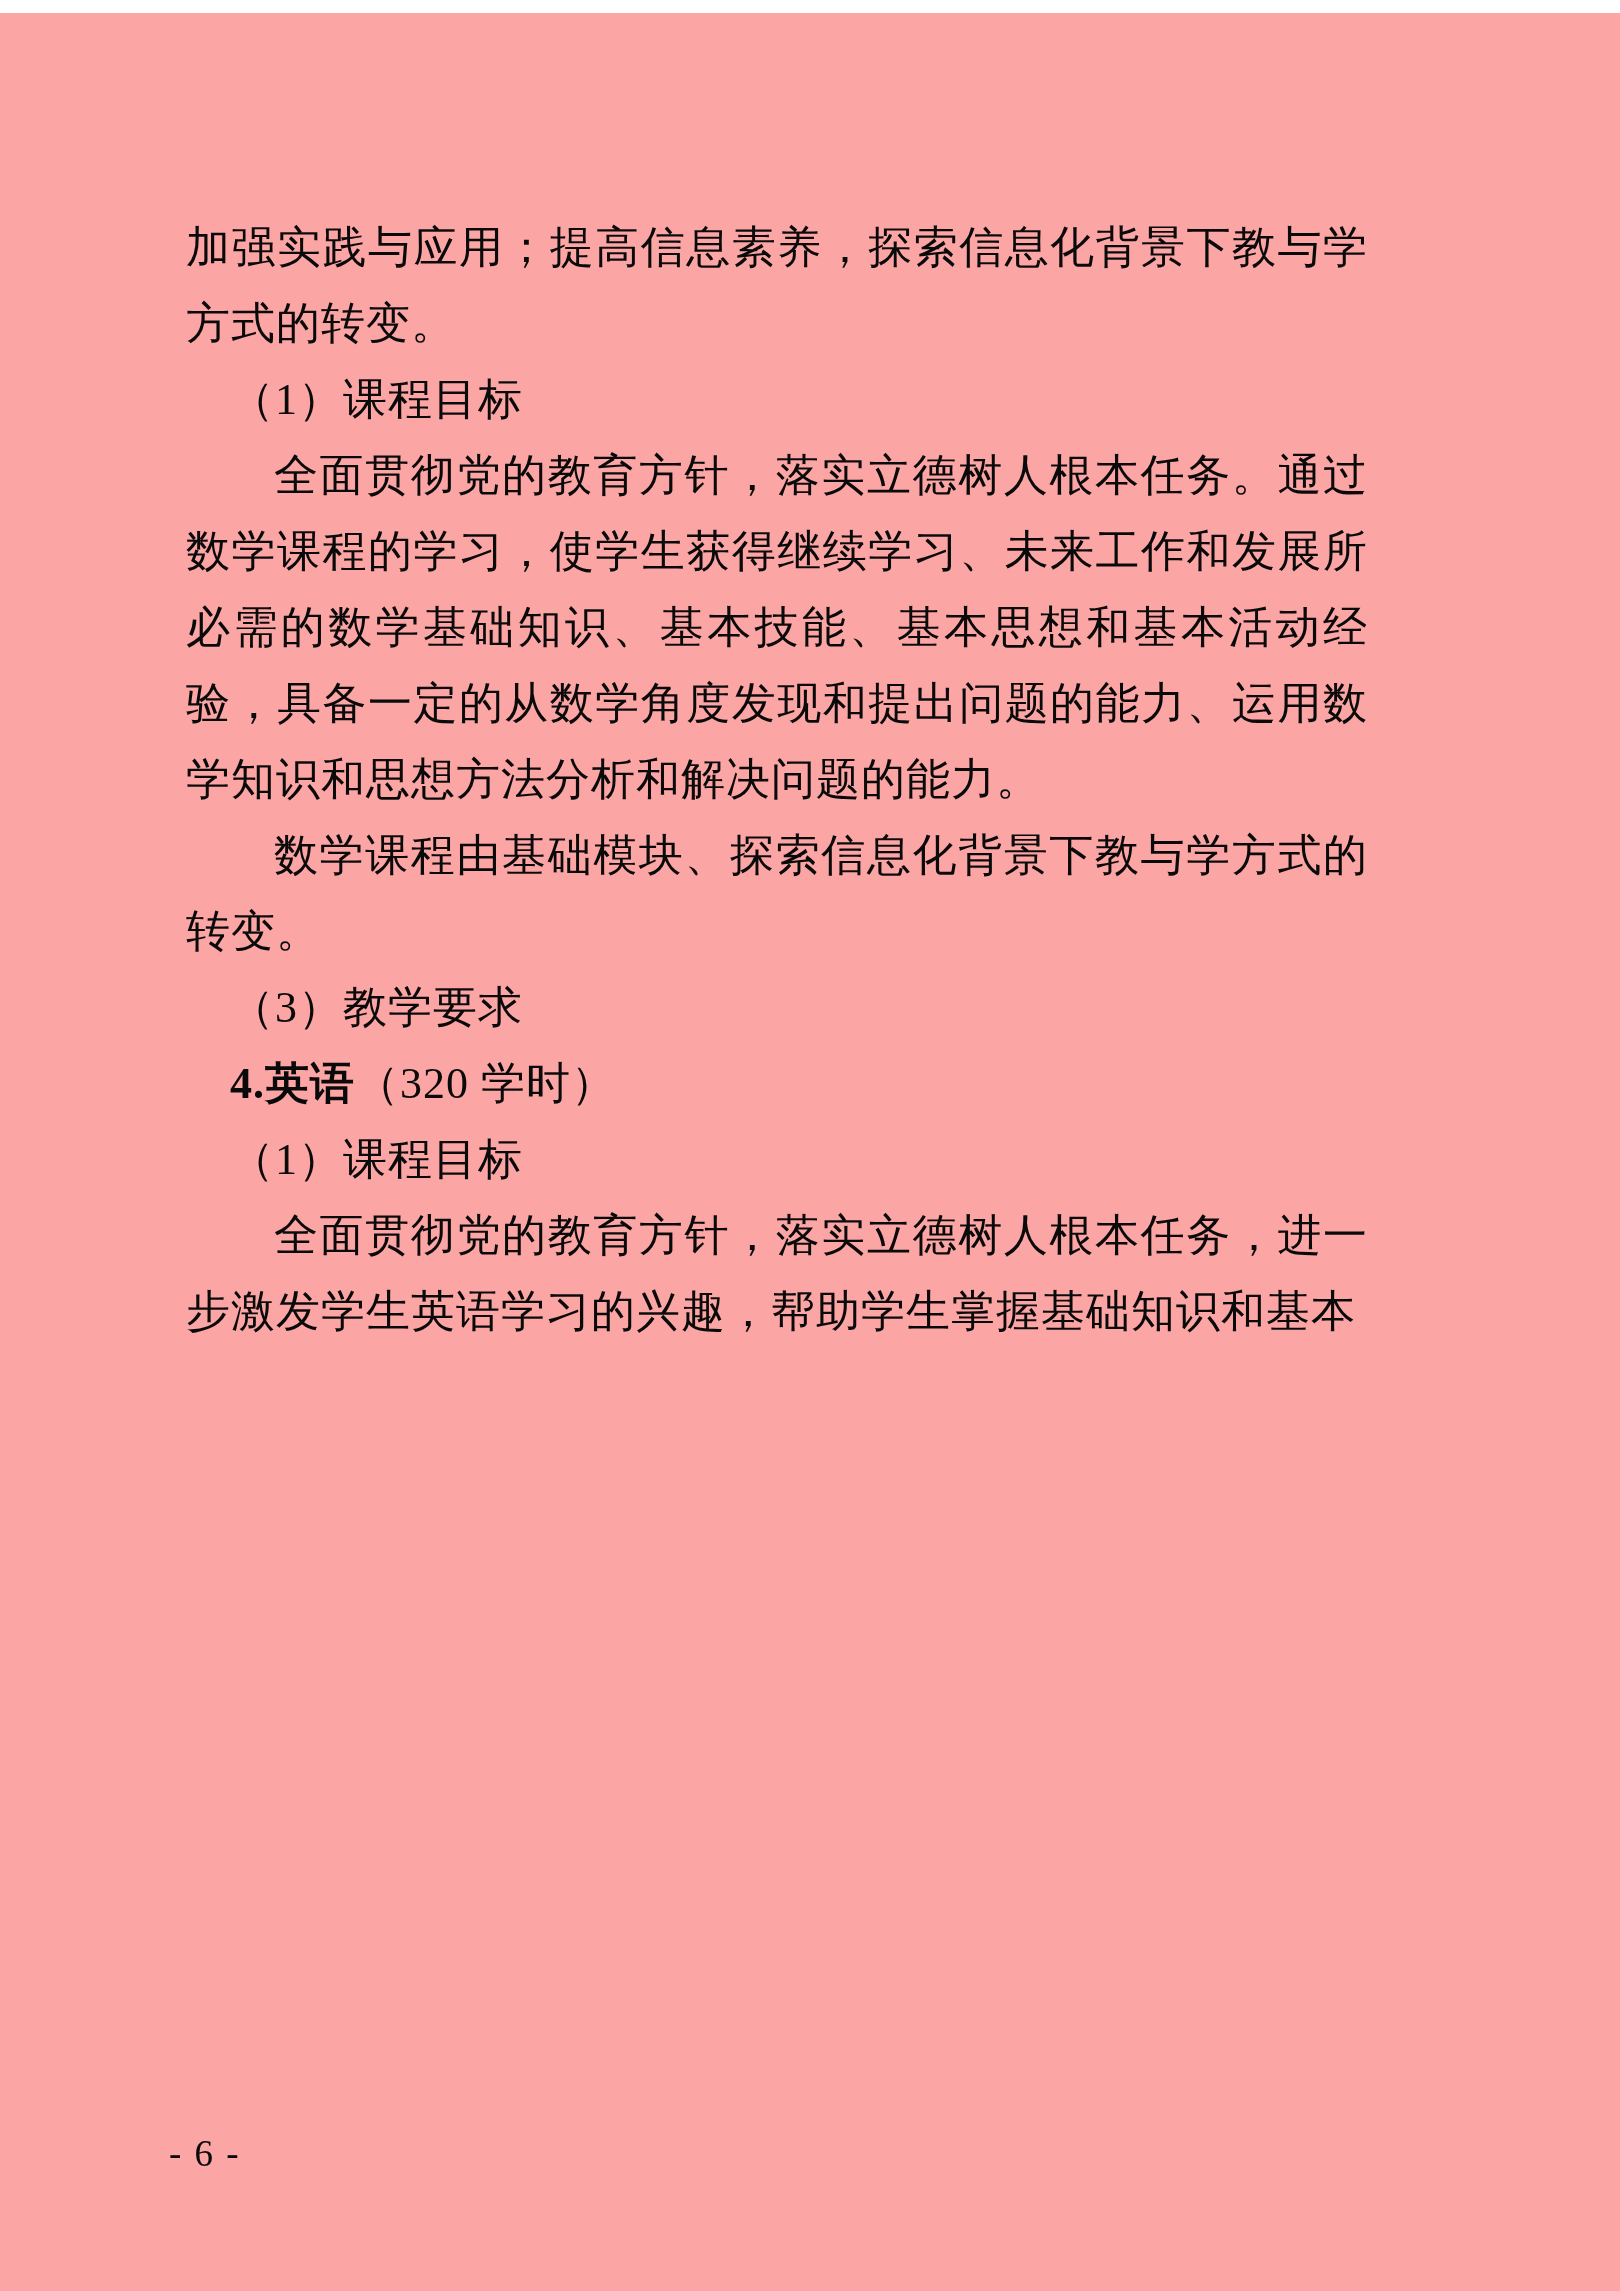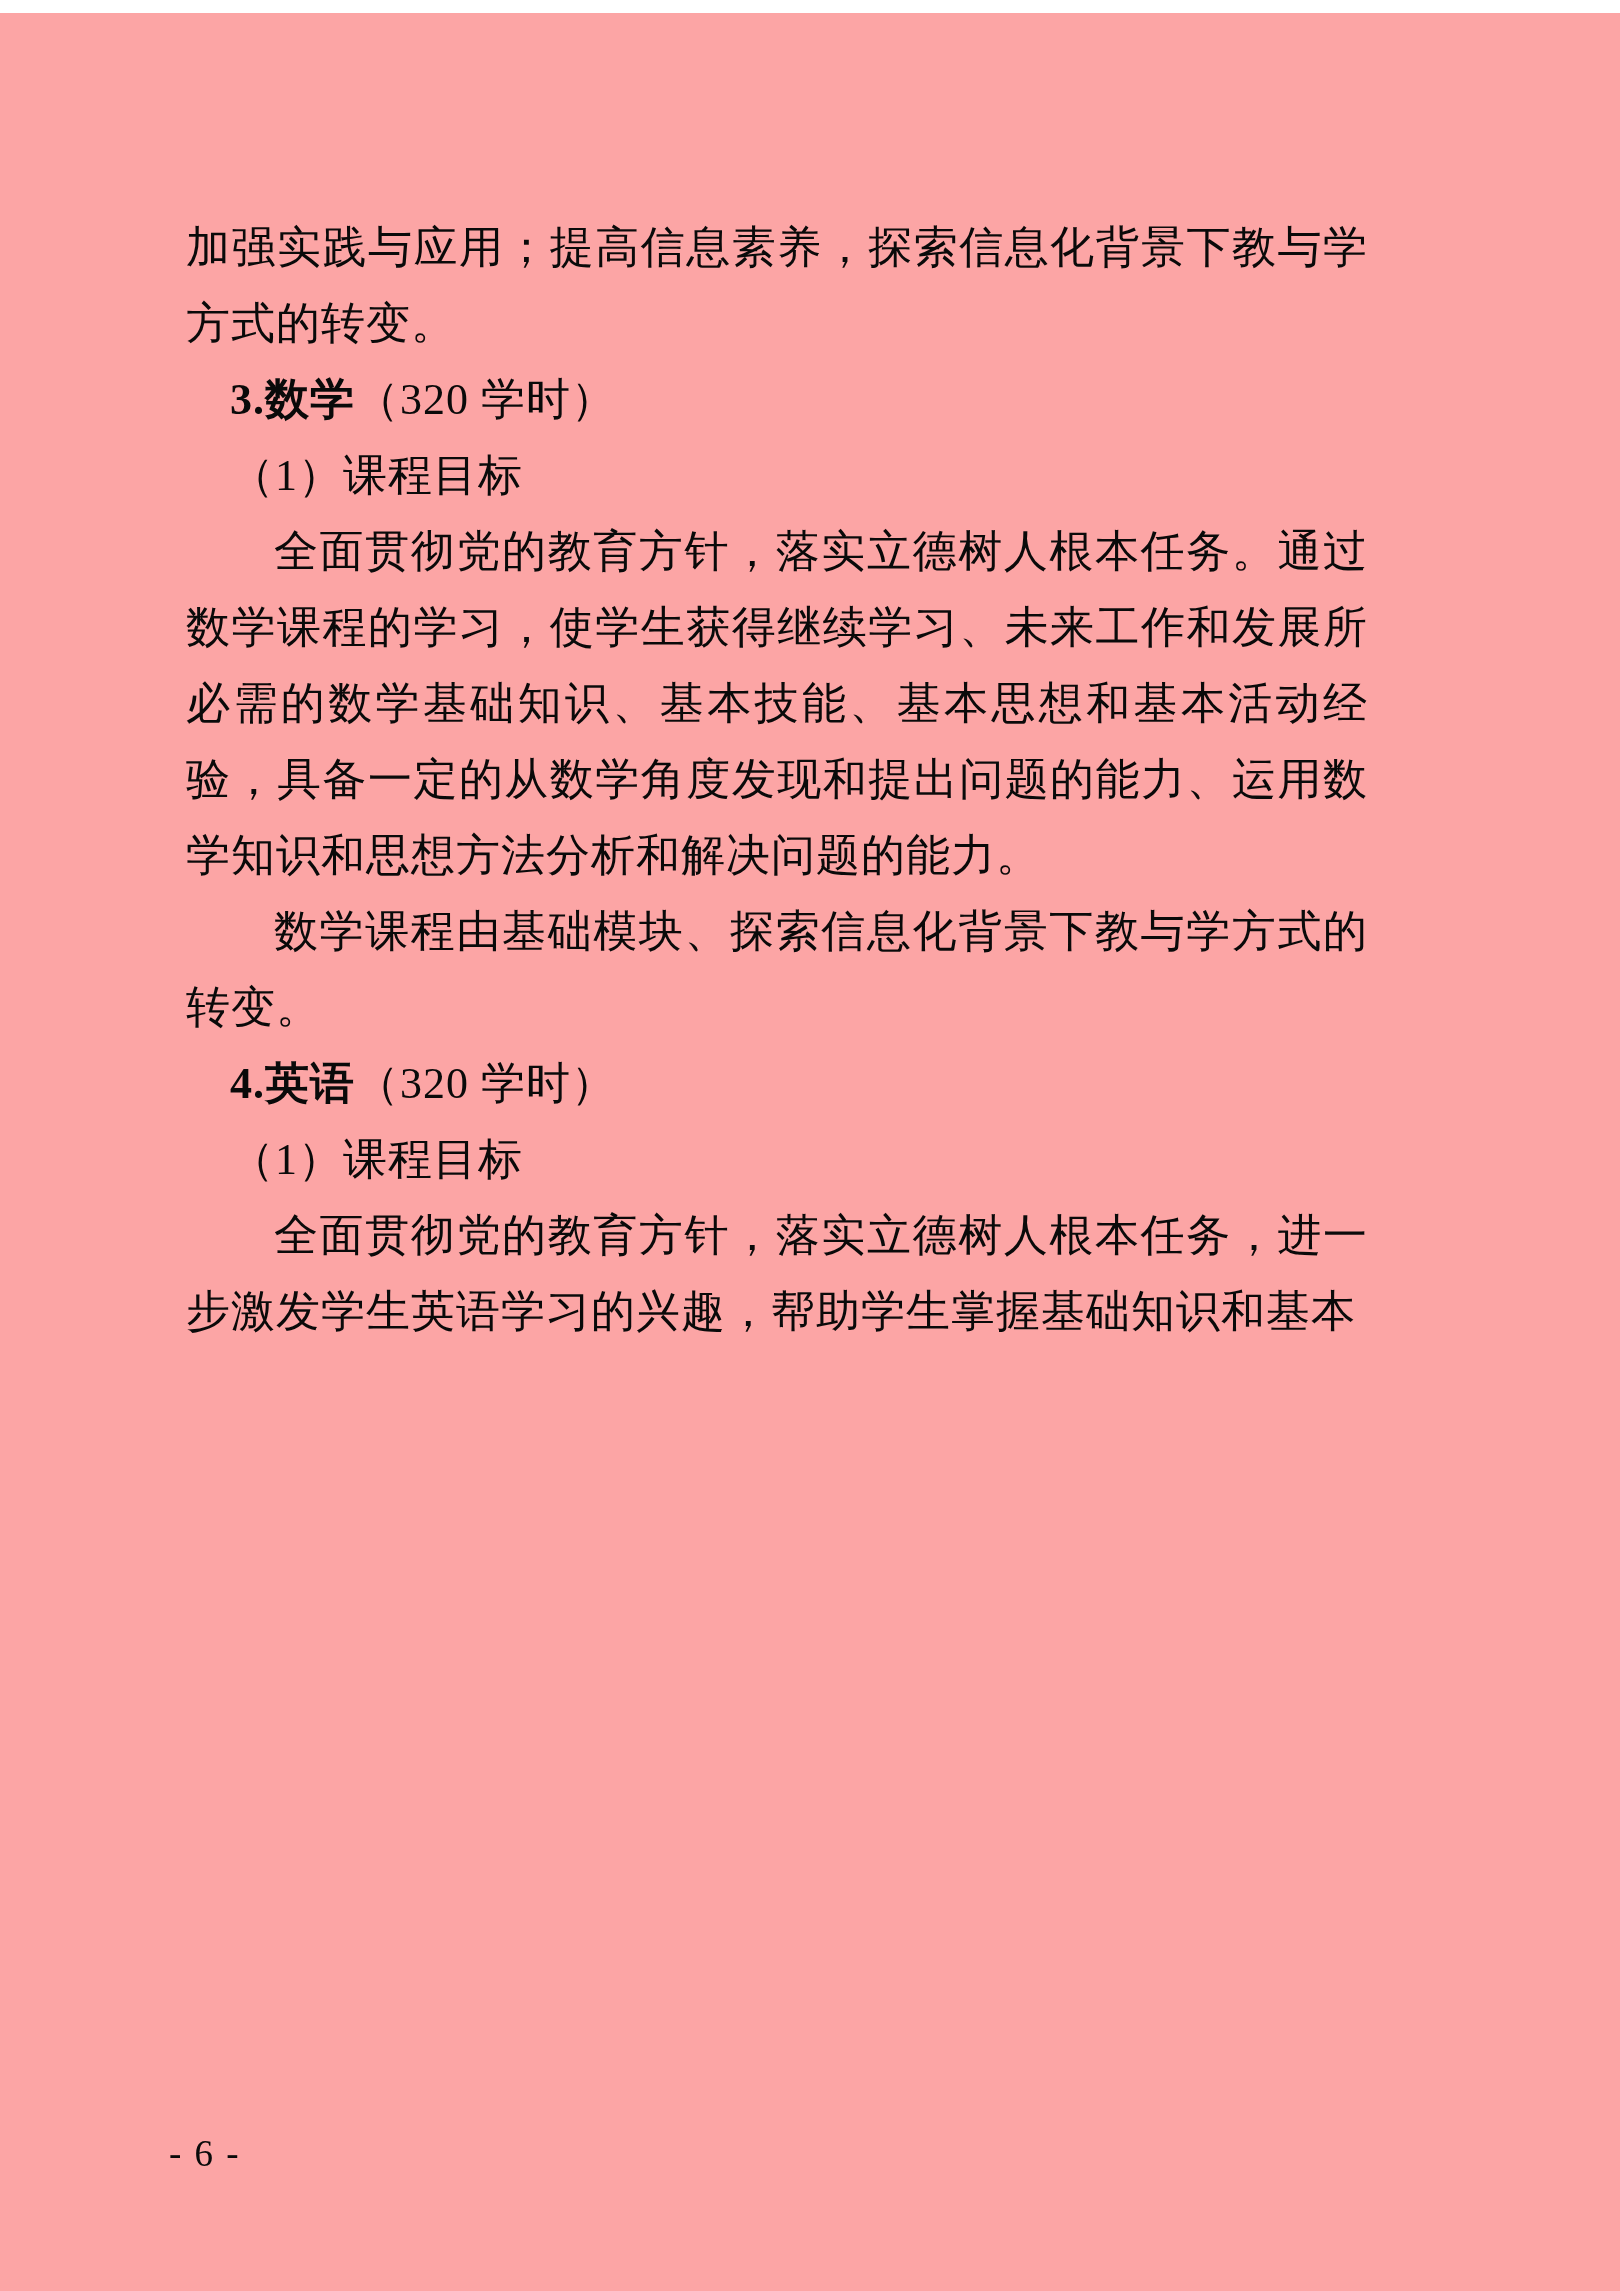--- a/index.html
+++ b/index.html
@@ -69,31 +69,29 @@
 </style>
 </head>
 <body>
 
 <div class="page">
 
   <div class="content">
 
     <p class="block continuation">加强实践与应用；提高信息素养，探索信息化背景下教与学方式的转变。</p>
 
-    <p class="block heading">
-      <span class="heading-title">3.数学</span><span class="heading-hours">（320 学时）</span>
-    </p>
 
     <p class="block subhead">（1）课程目标</p>
 
     <p class="block body">全面贯彻党的教育方针，落实立德树人根本任务。通过数学课程的学习，使学生获得继续学习、未来工作和发展所必需的数学基础知识、基本技能、基本思想和基本活动经验，具备一定的从数学角度发现和提出问题的能力、运用数学知识和思想方法分析和解决问题的能力。</p>
 
 
     <p class="block body">数学课程由基础模块、探索信息化背景下教与学方式的转变。</p>
 
+    <p class="block subhead">（3）教学要求</p>
 
 
     <p class="block heading">
       <span class="heading-title">4.英语</span><span class="heading-hours">（320 学时）</span>
     </p>
 
     <p class="block subhead">（1）课程目标</p>
 
     <p class="block body">全面贯彻党的教育方针，落实立德树人根本任务，进一步激发学生英语学习的兴趣，帮助学生掌握基础知识和基本</p>
 

